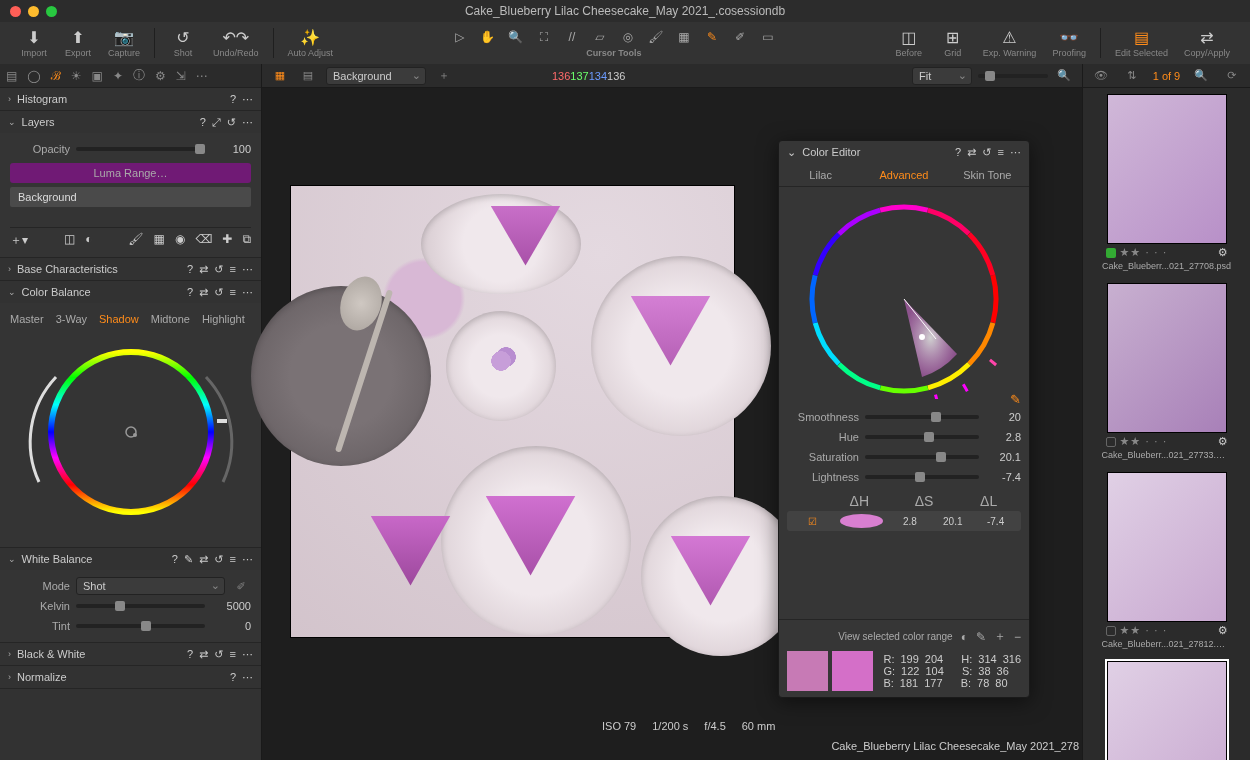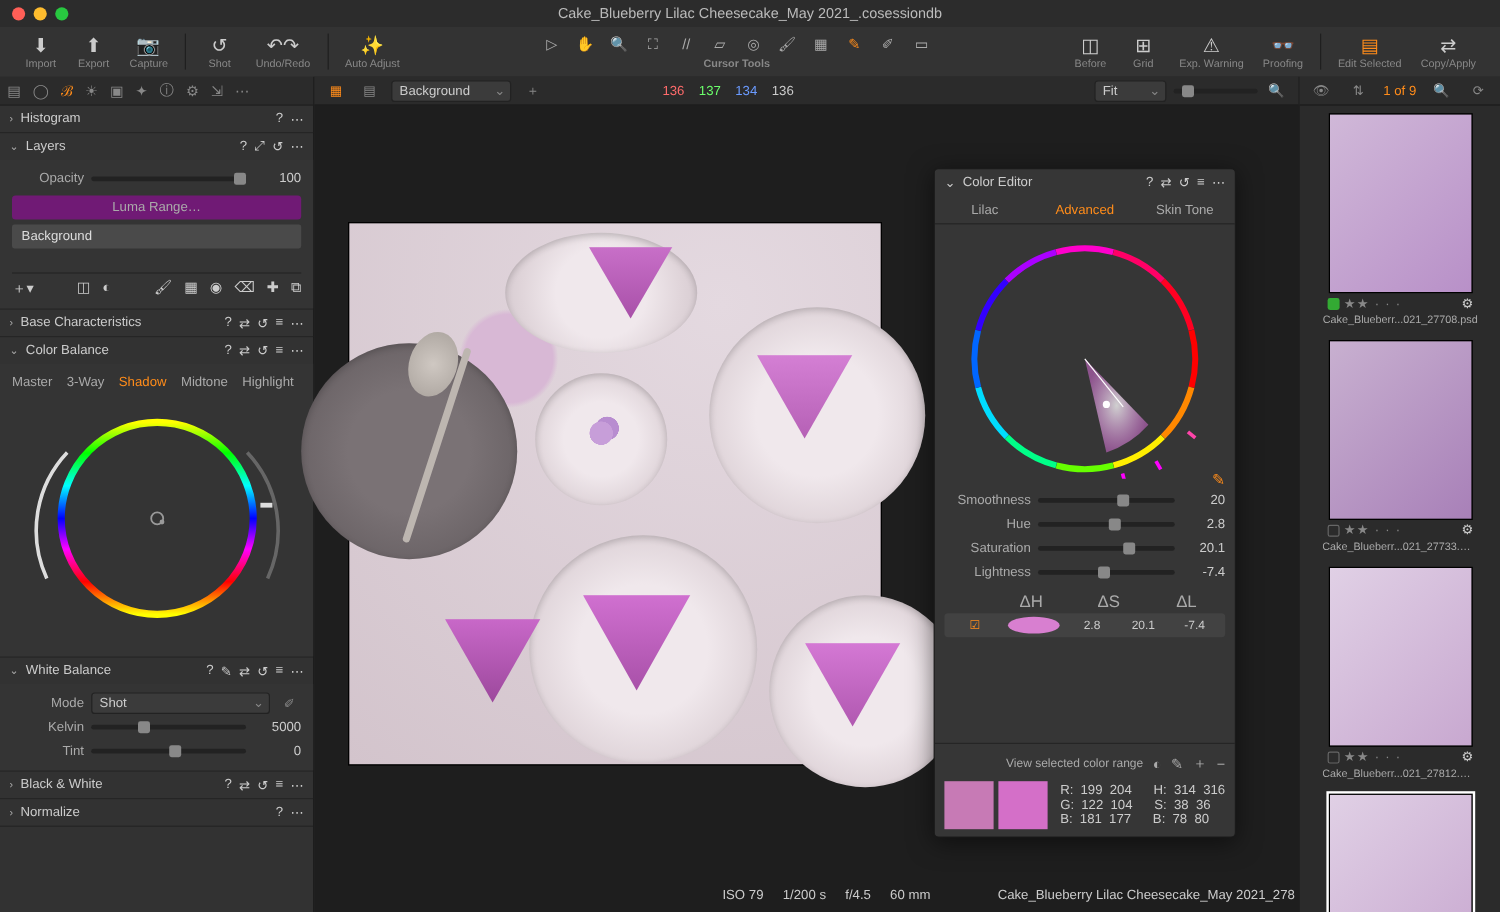--- a/index.html
+++ b/index.html
@@ -47,21 +47,21 @@
   .la-grp{display:flex;gap:10px;color:#888;}
   .la-grp span{cursor:pointer;font-size:12px;}
   .sub-tabs{display:flex;gap:12px;padding:4px 0 6px;font-size:11px;}
   .sub-tabs span{color:#aaa;cursor:pointer;}
   .sub-tabs span.active{color:var(--accent);}
   .wheel-wrap{display:flex;justify-content:center;padding:6px 0 14px;position:relative;}
   .dropdown{background:#3b3b3b;border:1px solid #222;border-radius:3px;height:18px;padding:0 18px 0 6px;display:flex;align-items:center;color:#ccc;position:relative;flex:1;}
   .dropdown::after{content:"⌄";position:absolute;right:4px;top:1px;color:#888;}
   .center{flex:1;background:#1e1e1e;display:flex;flex-direction:column;position:relative;}
   .center-top{height:24px;background:#2b2b2b;display:flex;align-items:center;padding:0 8px;gap:8px;border-bottom:1px solid #1a1a1a;}
-  .rgb-read{display:flex;gap:12px;margin-left:90px;font-family:monospace;font-size:11px;}
+  .rgb-read{display:flex;gap:0;margin-left:90px;font-family:monospace;font-size:11px;}
   .rgb-read span:nth-child(1){color:#ff6b6b;}
   .rgb-read span:nth-child(2){color:#6bff6b;}
   .rgb-read span:nth-child(3){color:#6b9bff;}
   .rgb-read span:nth-child(4){color:#ccc;}
   .zoom-ctrl{margin-left:auto;display:flex;align-items:center;gap:6px;}
   .viewer{flex:1;display:flex;align-items:center;justify-content:center;position:relative;}
   .photo{width:445px;height:453px;background:radial-gradient(circle at 30% 25%,#d8b8d5 8%,transparent 9%),radial-gradient(circle at 70% 15%,#e4d9e0 0%,#d3c4cc 100%);position:relative;margin-top:-26px;margin-left:-320px;border:1px solid #000;}
   .plate{position:absolute;border-radius:50%;background:radial-gradient(circle,#f0e8ec 40%,#e0d5da 70%,#d0c4ca 100%);box-shadow:inset 0 2px 6px rgba(0,0,0,0.2);}
   .meta-bar{position:absolute;bottom:8px;left:340px;display:flex;gap:16px;color:#aaa;font-size:11px;}
   .right{width:168px;background:#2b2b2b;display:flex;flex-direction:column;border-left:1px solid #1a1a1a;}
@@ -424,21 +424,21 @@
         <div style="position:absolute;left:70px;top:100px;width:6px;height:170px;background:#bdb6b0;transform:rotate(18deg);border-radius:3px;"></div>
         <div style="position:absolute;left:50px;top:90px;width:40px;height:55px;background:radial-gradient(circle,#cfc8c2,#a9a29c);border-radius:50%;transform:rotate(18deg);"></div>
 
         <div style="position:absolute;left:185px;top:155px;width:50px;height:40px;background:radial-gradient(circle,#c79ed9 30%,transparent 31%),radial-gradient(circle at 60% 40%,#b88dd0 25%,transparent 26%);"></div>
       </div>
       <div class="meta-bar">
         <span>ISO 79</span>
         <span>1/200 s</span>
         <span>f/4.5</span>
         <span>60 mm</span>
-        <span style="margin-left:40px;">Cake_Blueberry Lilac Cheesecake_May 2021_278</span>
+        <span style="margin-left:40px;margin-top:20px;">Cake_Blueberry Lilac Cheesecake_May 2021_278</span>
       </div>
     </div>
   </div>
 
   <div class="right">
     <div class="right-top">
       <span class="smallicon">👁</span>
       <span class="smallicon">⇅</span>
       <span class="browser-count">1 of 9</span>
       <span class="smallicon">🔍</span>

